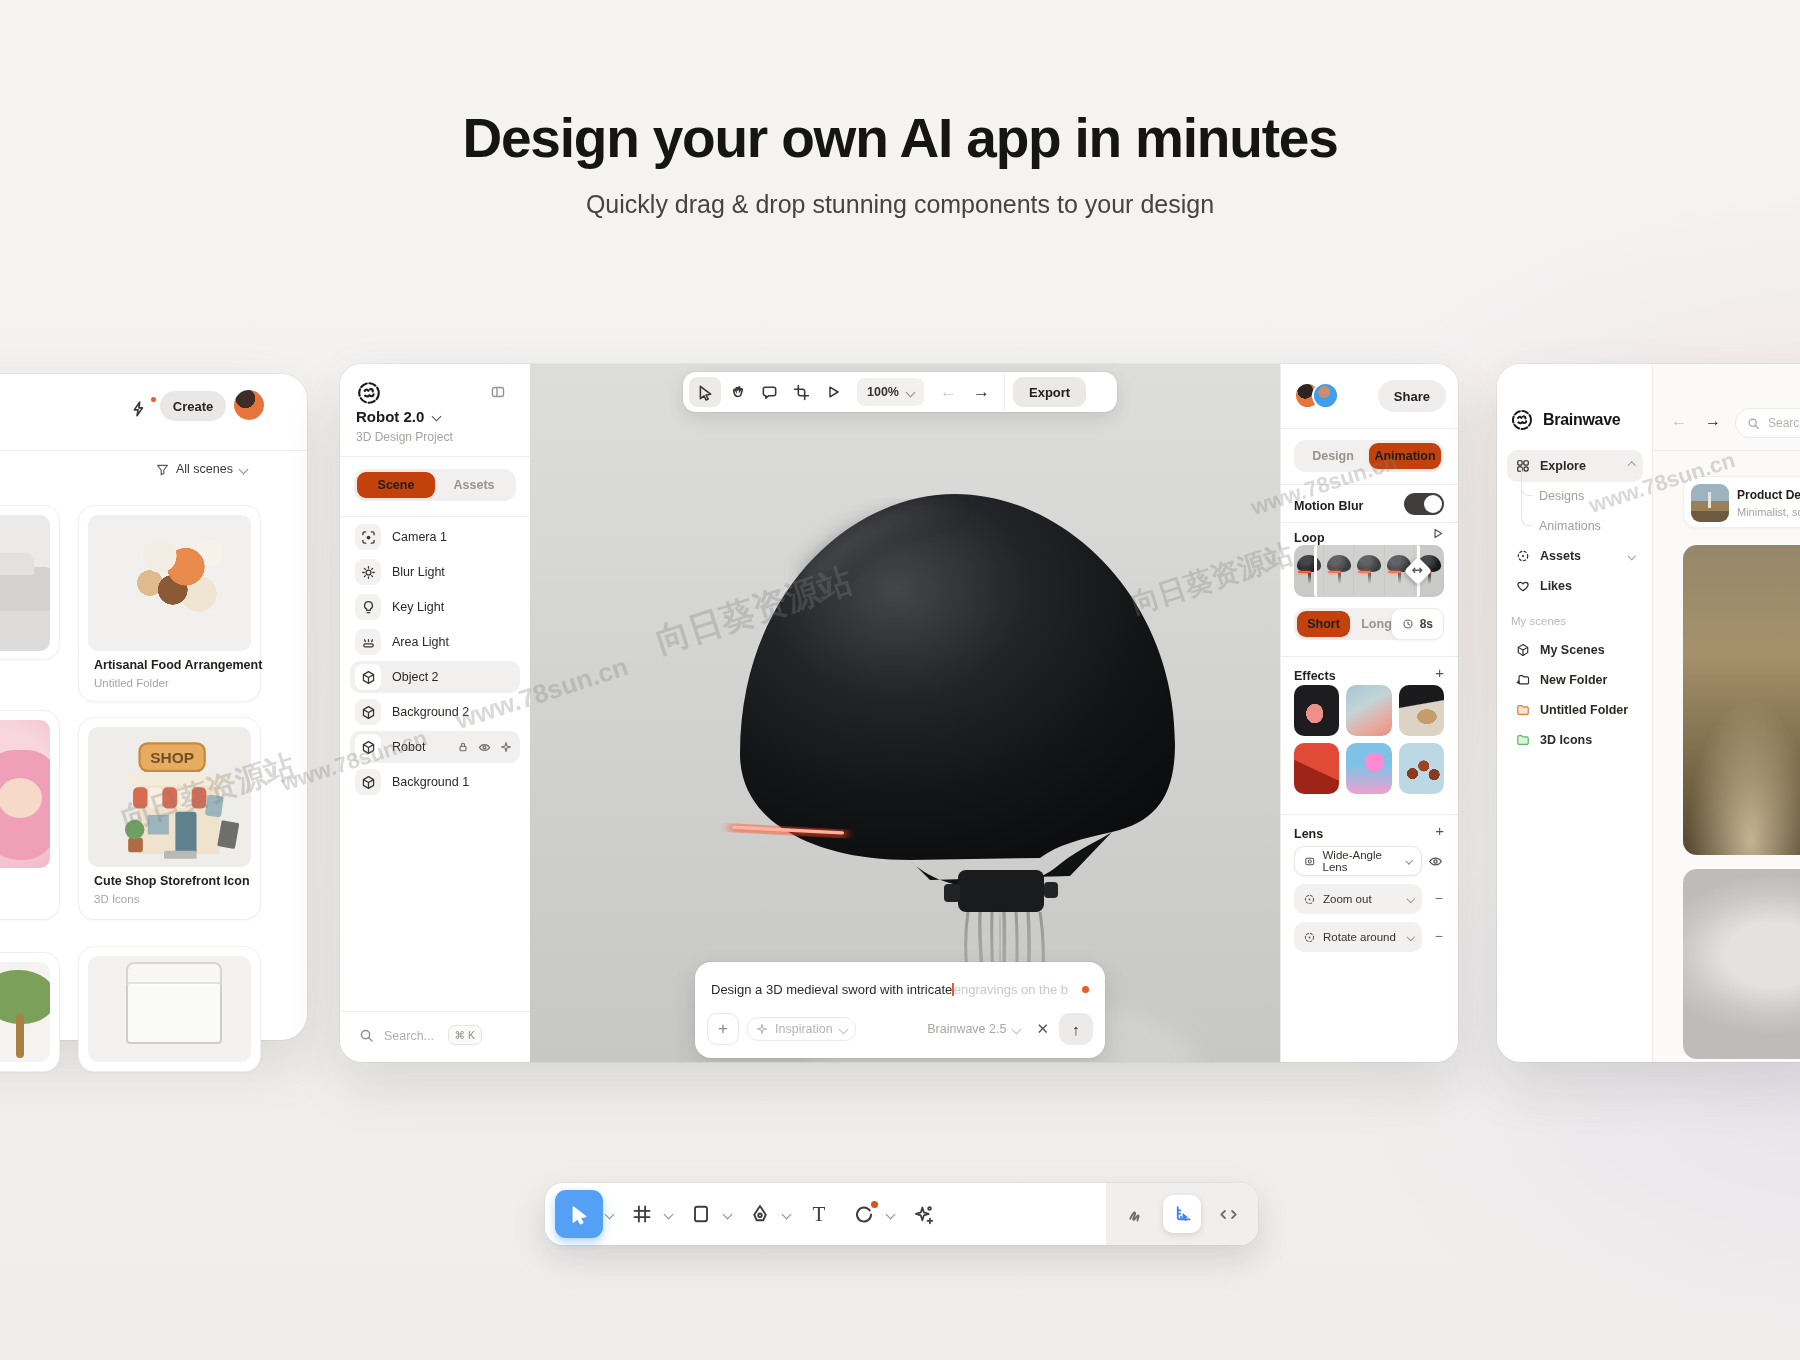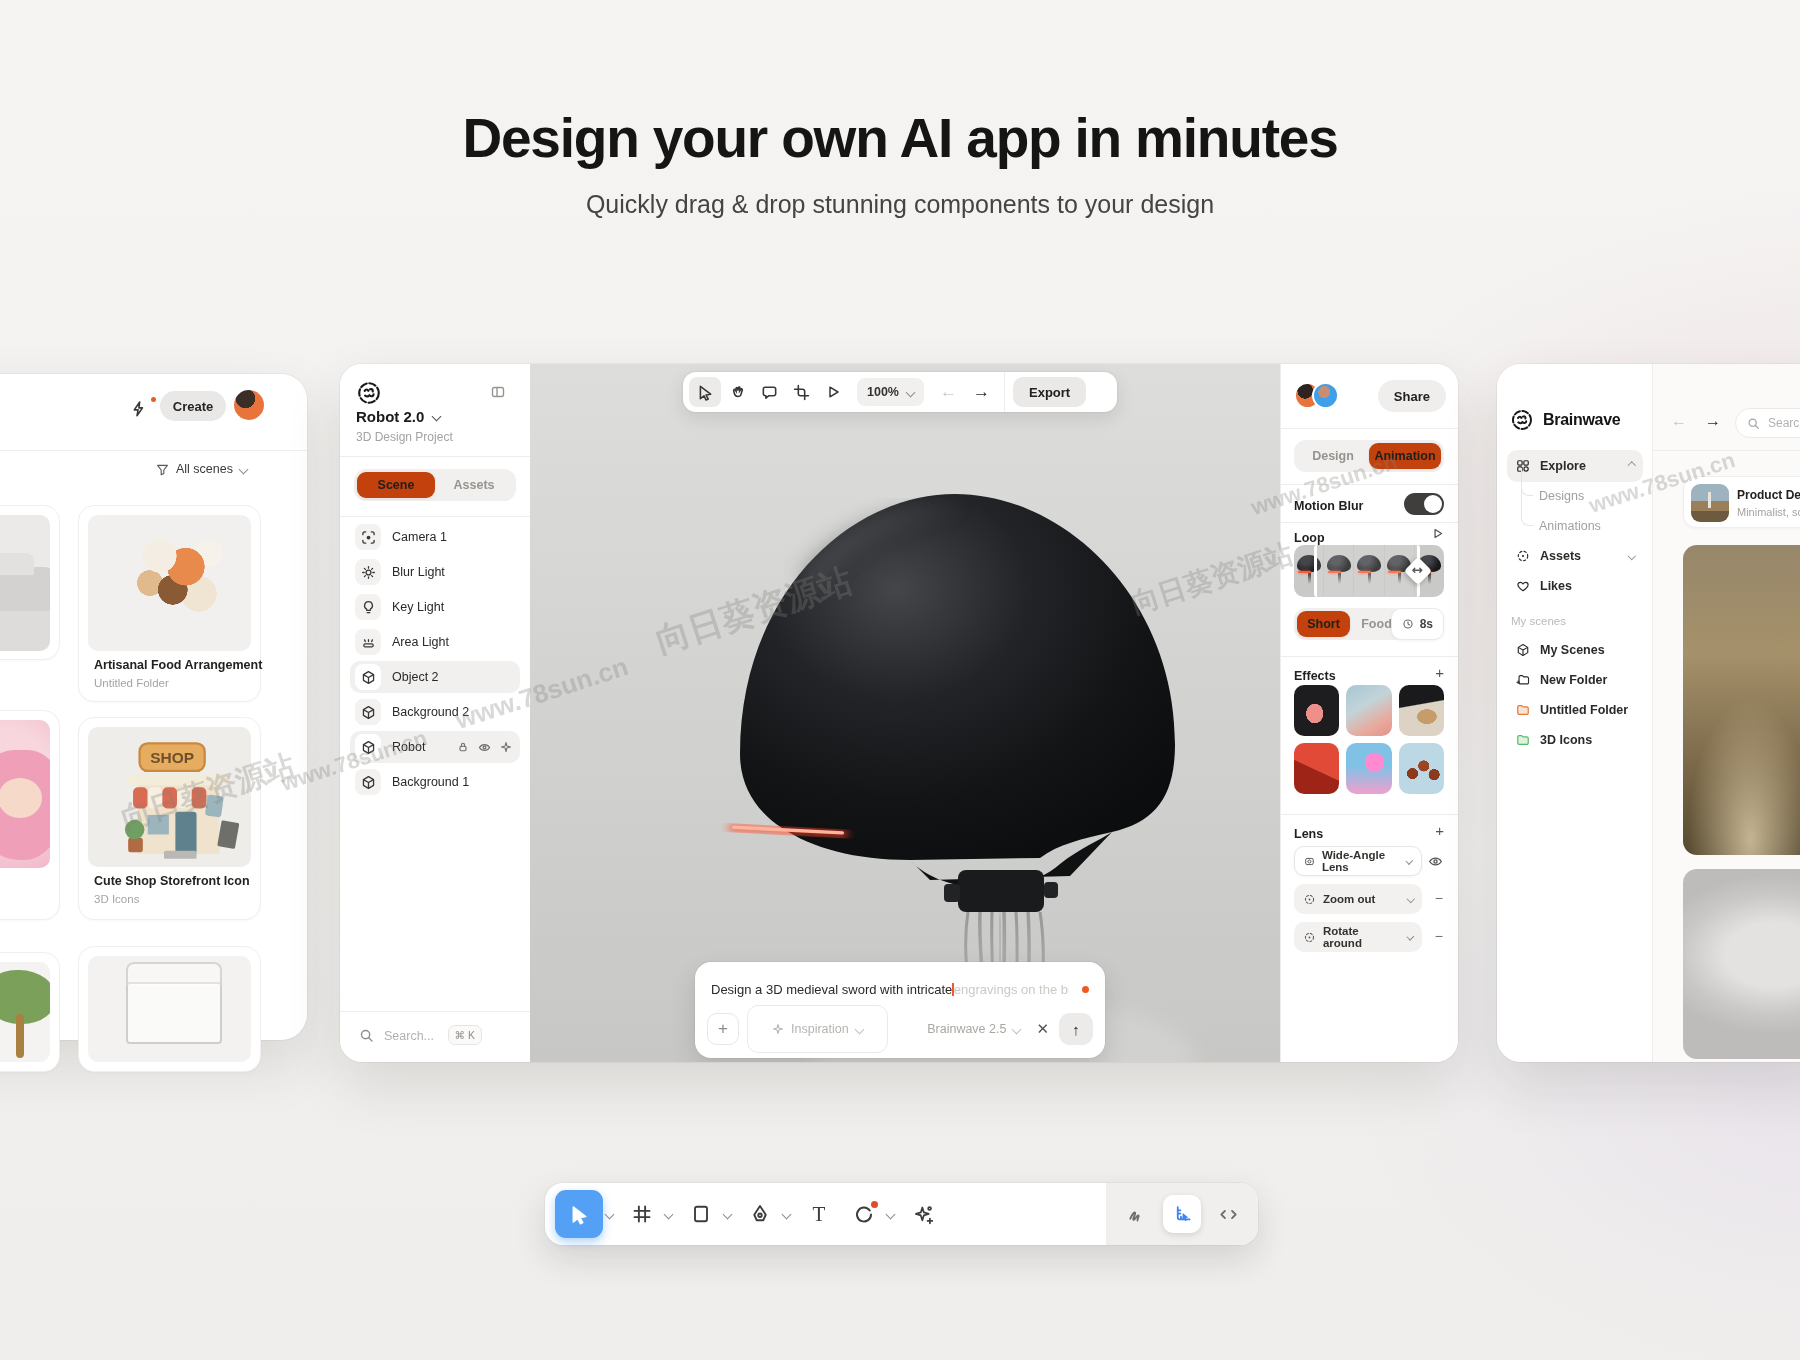--- a/index.html
+++ b/index.html
@@ -80,22 +80,22 @@
     font-size:13px; font-weight:700; color:#21201d; margin-left:8px; }
 
   .prompt{ position:absolute; left:355px; top:598px; width:410px; height:96px; background:#fff; border-radius:16px;
     box-shadow:0 10px 26px rgba(0,0,0,.12), 0 0 0 1px rgba(0,0,0,.03); z-index:6; }
   .ptext{ position:absolute; left:16px; top:20px; right:36px; font-size:13px; color:#2c2a27; white-space:nowrap; overflow:hidden; }
   .ptext .sugg{ color:#ccc9c5; }
   .caret{ display:inline-block; width:1.5px; height:13px; background:#f0592e; vertical-align:-2px; }
   .pdot{ position:absolute; right:16px; top:24px; width:7px; height:7px; border-radius:50%; background:#ee5a24; }
   .prow{ position:absolute; left:12px; right:12px; bottom:12px; height:34px; display:flex; align-items:center; }
   .pbtn{ width:32px; height:32px; border:1px solid #e9e7e4; border-radius:10px; display:flex; align-items:center; justify-content:center; color:#8d8b87; font-size:17px; }
-  .insp-pill{ height:48px; border:1px solid #eceae7; border-radius:11px; display:flex; align-items:center; gap:7px;
-    padding:0 24px; margin-left:8px; font-size:12.5px; color:#b7b4b0; }
+  .insp-pill{ height:24px; border:1px solid #eceae7; border-radius:11px; display:flex; align-items:center; gap:7px;
+    padding:0 8px; margin-left:8px; font-size:12.5px; color:#b7b4b0; }
   .model{ margin-left:auto; display:flex; align-items:center; gap:7px; font-size:12.5px; color:#aaa7a3;justify-content:center; }
   .xbtn{ margin:0 10px 0 16px; color:#55534f; font-size:15px; }
   .upbtn{ width:34px; height:32px; border-radius:11px; background:#ecebe9; display:flex; align-items:center; justify-content:center;
     font-size:15px; color:#2c2a27; }
 
   
   .insp{ position:absolute; left:940px; top:0; width:178px; height:698px; background:#fff; }
   .insp .pad{ position:absolute; left:14px; right:14px; }
   .avatars{ position:absolute; left:14px; top:18px; display:flex; }
   .av{ width:27px; height:27px; border-radius:50%; border:2px solid #fff; }
@@ -117,21 +117,21 @@
     background:rgba(255,255,255,.16); border-radius:3px; }
   .handle{ position:absolute; right:-11px; top:16px; width:20px; height:20px; background:#fff; transform:rotate(45deg);
     border-radius:4px; box-shadow:0 2px 5px rgba(0,0,0,.25); }
   .handle svg{ transform:rotate(-45deg); margin:4px 0 0 3px; }
   .dur-seg{ left:14px; top:244px; width:112px; height:32px; }
   .time-pill{ position:absolute; right:14px; top:244px; height:32px; border-radius:10px; background:#fff; border:1px solid #eceae7;
     box-shadow:0 1px 3px rgba(0,0,0,.05); display:flex; align-items:center; gap:6px; padding:0 10px; font-size:12px; font-weight:600; color:#46443f; }
   .fx-grid{ position:absolute; left:14px; right:14px; top:321px; display:grid; grid-template-columns:repeat(3,1fr); gap:7px; }
   .fx{ height:51px; border-radius:10px; }
   .lens-row{ position:absolute; left:14px; width:128px; height:30px; border-radius:10px; background:#f2f1ef;
-    display:flex; align-items:center; gap:7px; padding:12px 9px; font-size:11.5px; font-weight:700; color:#34322e; }
+    display:flex; align-items:center; gap:7px; padding:12px 9px; font-size:11.5px; font-weight:400; color:#34322e; }
   .lens-row.sel{ background:#fff; border:1px solid #e8e6e3; box-shadow:0 1px 3px rgba(0,0,0,.05); }
   .lens-row .chv{ margin-left:auto; width:5.5px; height:5.5px; }
   .lens-side{ position:absolute; right:15px; color:#6f6d69; }
   .plus{ position:absolute; right:0; top:-2px; font-size:15px; color:#55534f; font-weight:400; }
 
   
   .bw{ left:1497px; top:364px; width:332px; height:698px; border-radius:24px; overflow:hidden; }
   .bw-side{ position:absolute; left:0; top:0; width:155px; height:698px; background:#fff; }
   .bw-brand{ position:absolute; left:13px; top:44px; display:flex; align-items:center; gap:9px;
     font-size:16px; font-weight:800; color:#161513; letter-spacing:-.3px; }
@@ -575,21 +575,21 @@
       <div class="strip-sel">
         <div class="handle">
           <svg width="12" height="12" viewBox="0 0 12 12" fill="none" stroke="#5b5955" stroke-width="1.4" stroke-linecap="round" stroke-linejoin="round">
               <path d="M1.5 6h9M3.5 4 1.5 6l2 2M8.5 4l2 2-2 2"></path>
             </svg>
         </div>
       </div>
 
       <div class="seg dur-seg">
         <div class="chip on">Short</div>
-        <div class="chip">Food</div>
+        <div class="chip">Long</div>
       </div>
       <div class="time-pill">
         <svg width="12" height="12" viewBox="0 0 16 16" fill="none" stroke="#6f6d69" stroke-width="1.5" stroke-linecap="round">
             <circle cx="8" cy="8" r="5.4"></circle>
             <path d="M8 5.2V8l2 1.2"></path>
           </svg>
         <span>8s</span>
       </div>
       <div class="divh" style="left:0; right:0; top:292px;"></div>
 

